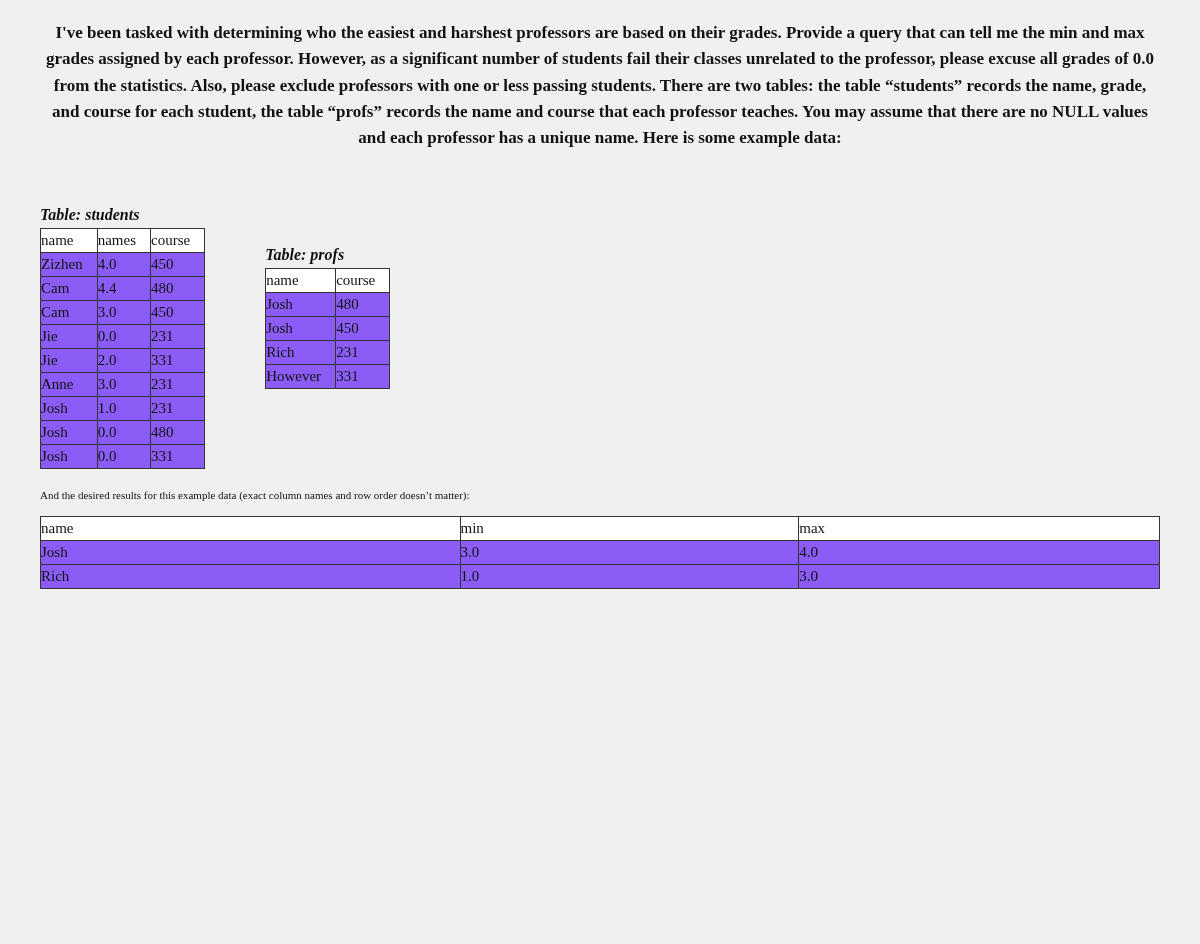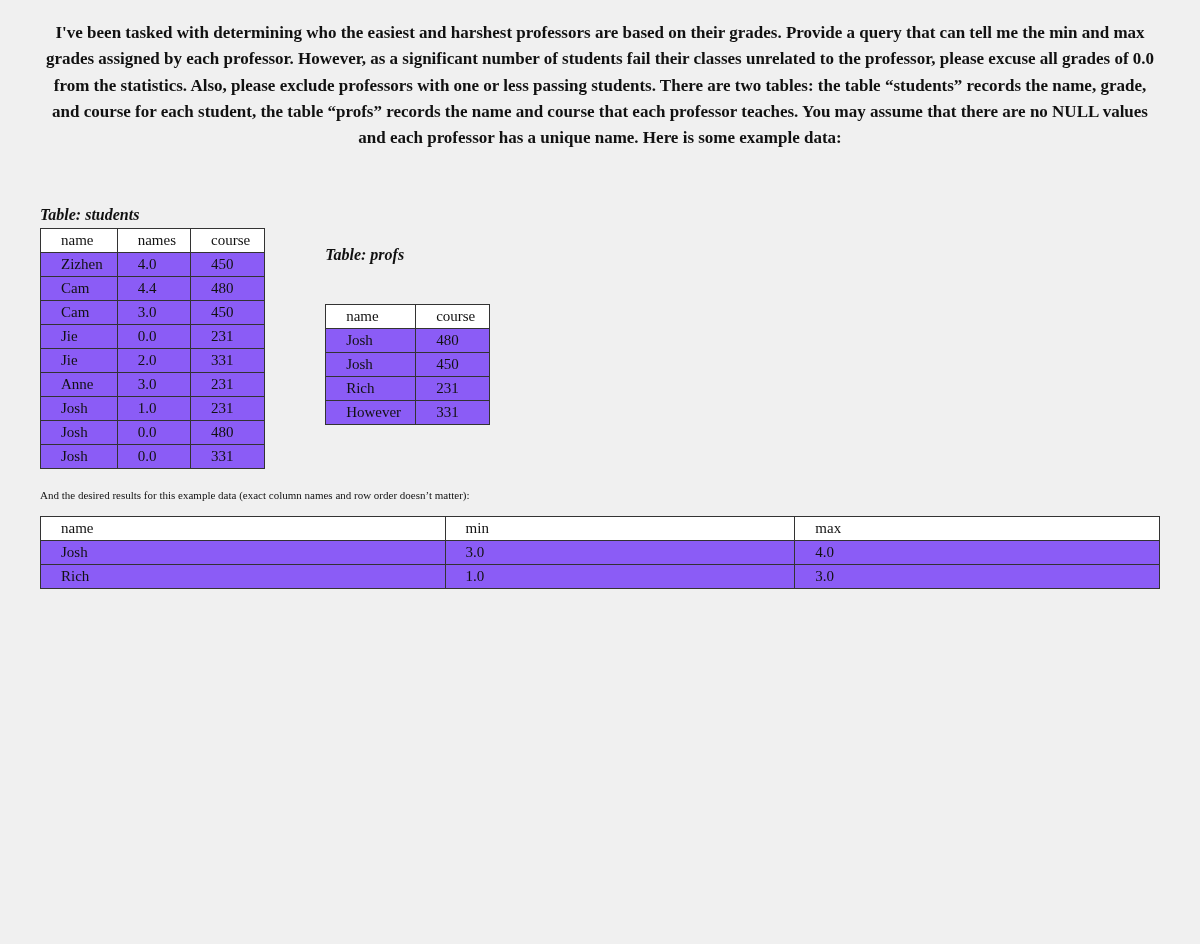--- a/index.html
+++ b/index.html
@@ -49,21 +49,21 @@
       font-weight: bold;
     }
 
     table {
       border-collapse: collapse;
       font-size: 15px;
     }
 
     table th, table td {
       border: 1px solid #333;
-      padding: 3px 14px 3px 20px;
+      padding: 3px 14px 3px 0;
       text-align: left;
       white-space: nowrap;
     }
 
     table th {
       font-weight: normal;
       background-color: #fff;
     }
 
     table td {
@@ -147,21 +147,21 @@
           </tr>
           <tr>
             <td>Josh</td>
             <td>0.0</td>
             <td>331</td>
           </tr>
         </tbody>
     </table>
   </div>
 
-  <div class="table-container" style="margin-top: 40px; gap: 36px;">
+  <div class="table-container" style="margin-top: 40px;">
     <div class="table-label">
       <span>Table: </span><span>profs</span>
     </div>
     <table>
       <thead>
         <tr>
           <th>name</th>
           <th>course</th>
         </tr>
       </thead>

